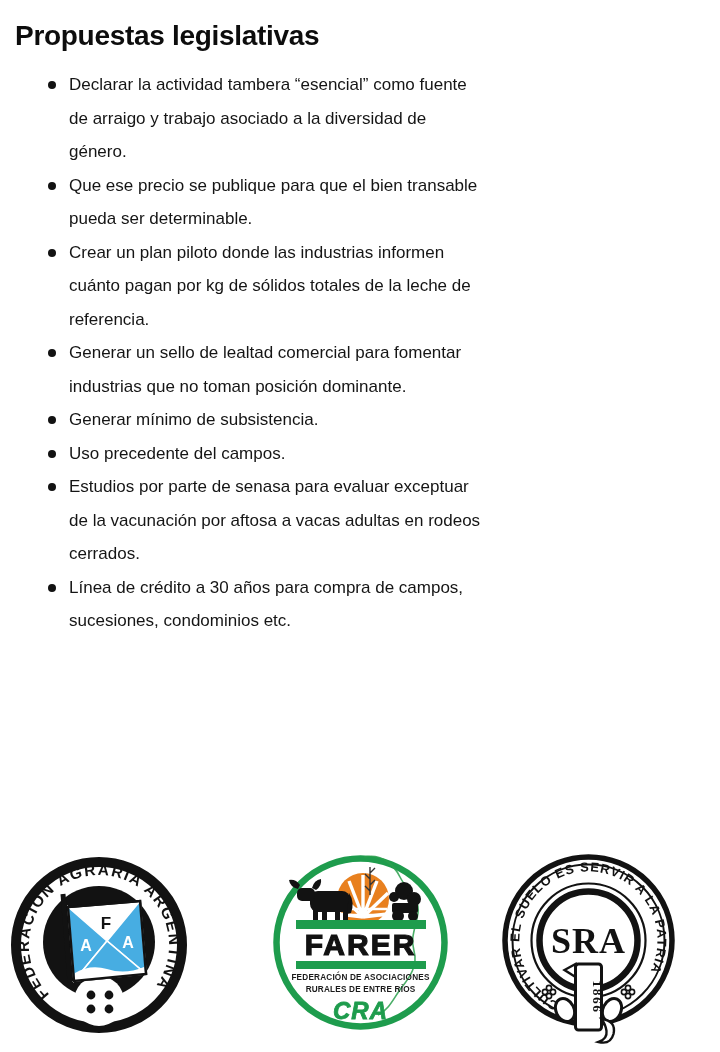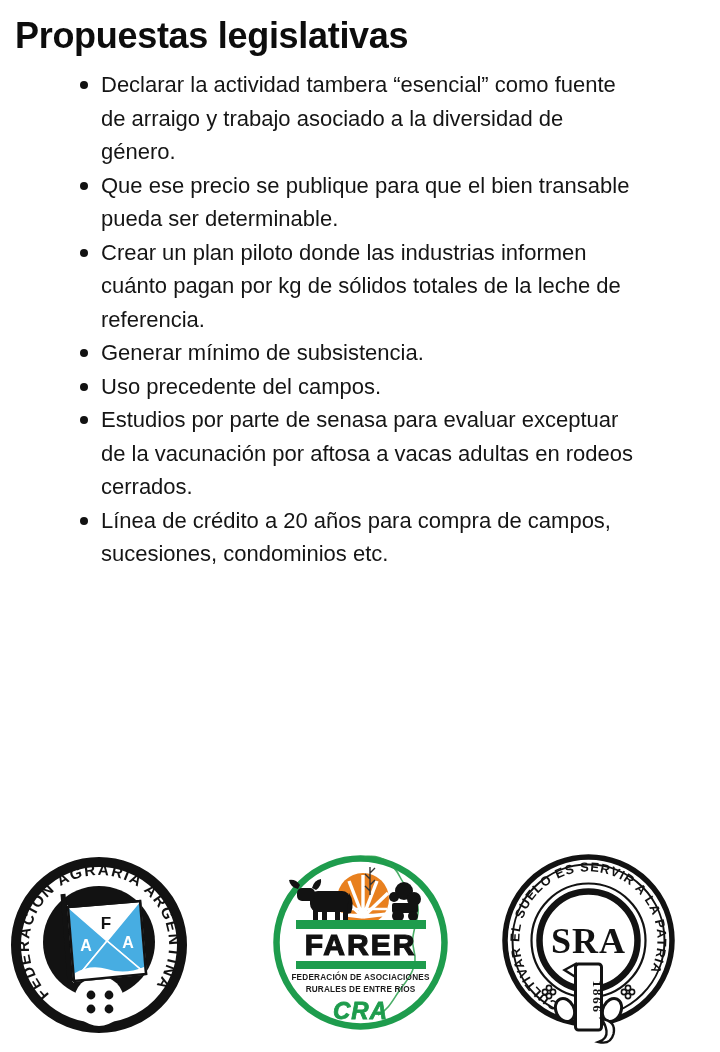--- a/index.html
+++ b/index.html
@@ -2,29 +2,29 @@
 <html><head>
 <meta charset="utf-8">
 <style>
   html,body { margin:0; padding:0; }
   body { background:#ffffff; font-family:"Liberation Sans", sans-serif; }
   .page {
     position:relative; width:720px; height:1052px; background:#ffffff;
     overflow:hidden; color:#141414;
   }
   .page-title {
-    margin:15px 0 0 15px; font-size:36px; line-height:41px; font-weight:700;
+    margin:15px 0 0 15px; font-size:28px; line-height:41px; font-weight:700;
     color:#0d0d0d; letter-spacing:-0.3px;
   }
   ul.bullets {
     margin:12px 0 0 0; padding:0 0 0 69px; list-style:none; width:640px;
   }
   ul.bullets li {
-    position:relative; font-size:22px; line-height:33.5px;
-    white-space:pre-line; color:#151515;margin-left:32px;
+    position:relative; font-size:17px; line-height:33.5px;
+    white-space:pre-line; color:#151515;
   }
   ul.bullets li::before {
     content:""; position:absolute; left:-21px; top:13px; width:8px; height:8px;
     border-radius:50%; background:#121212;
   }
   .logos { position:absolute; left:0; top:850px; width:720px; height:200px; }
   .logo { position:absolute; }
   .logo-faa   { left:6px;  top:2px; }
   .logo-farer { left:266px; top:1px; }
   .logo-sra   { left:496px; top:1px; }
@@ -54,33 +54,35 @@
 género.</li>
 
       <li>Que ese precio se publique para que el bien transable
 pueda ser determinable.</li>
 
       <li>Crear un plan piloto donde las industrias informen
 cuánto pagan por kg de sólidos totales de la leche de
 referencia.</li>
 
 
+      <li>Generar un sello de lealtad comercial para fomentar
+industrias que no toman posición dominante.</li>
 
 
 
       <li>Generar mínimo de subsistencia.</li>
 
 
       <li>Uso precedente del campos.</li>
 
       <li>Estudios por parte de senasa para evaluar exceptuar
 de la vacunación por aftosa a vacas adultas en rodeos
 cerrados.</li>
 
-      <li>Línea de crédito a 20 años para compra de campos,
+      <li>Línea de crédito a 30 años para compra de campos,
 sucesiones, condominios etc.</li>
     </ul>
 
   <div class="logos">
 
     <svg class="logo logo-faa" width="186" height="188" viewBox="0 0 186 188" aria-hidden="true">
       <circle cx="93" cy="93" r="83" fill="#ffffff" stroke="#121212" stroke-width="10"></circle>
       <path id="faaArc" d="M 43.5,142.5 A 70,70 0 1 1 142.5,142.5" fill="none"></path>
       <text class="faa-ring">
         <textPath href="#faaArc" startOffset="0">FEDERACION AGRARIA ARGENTINA</textPath>

